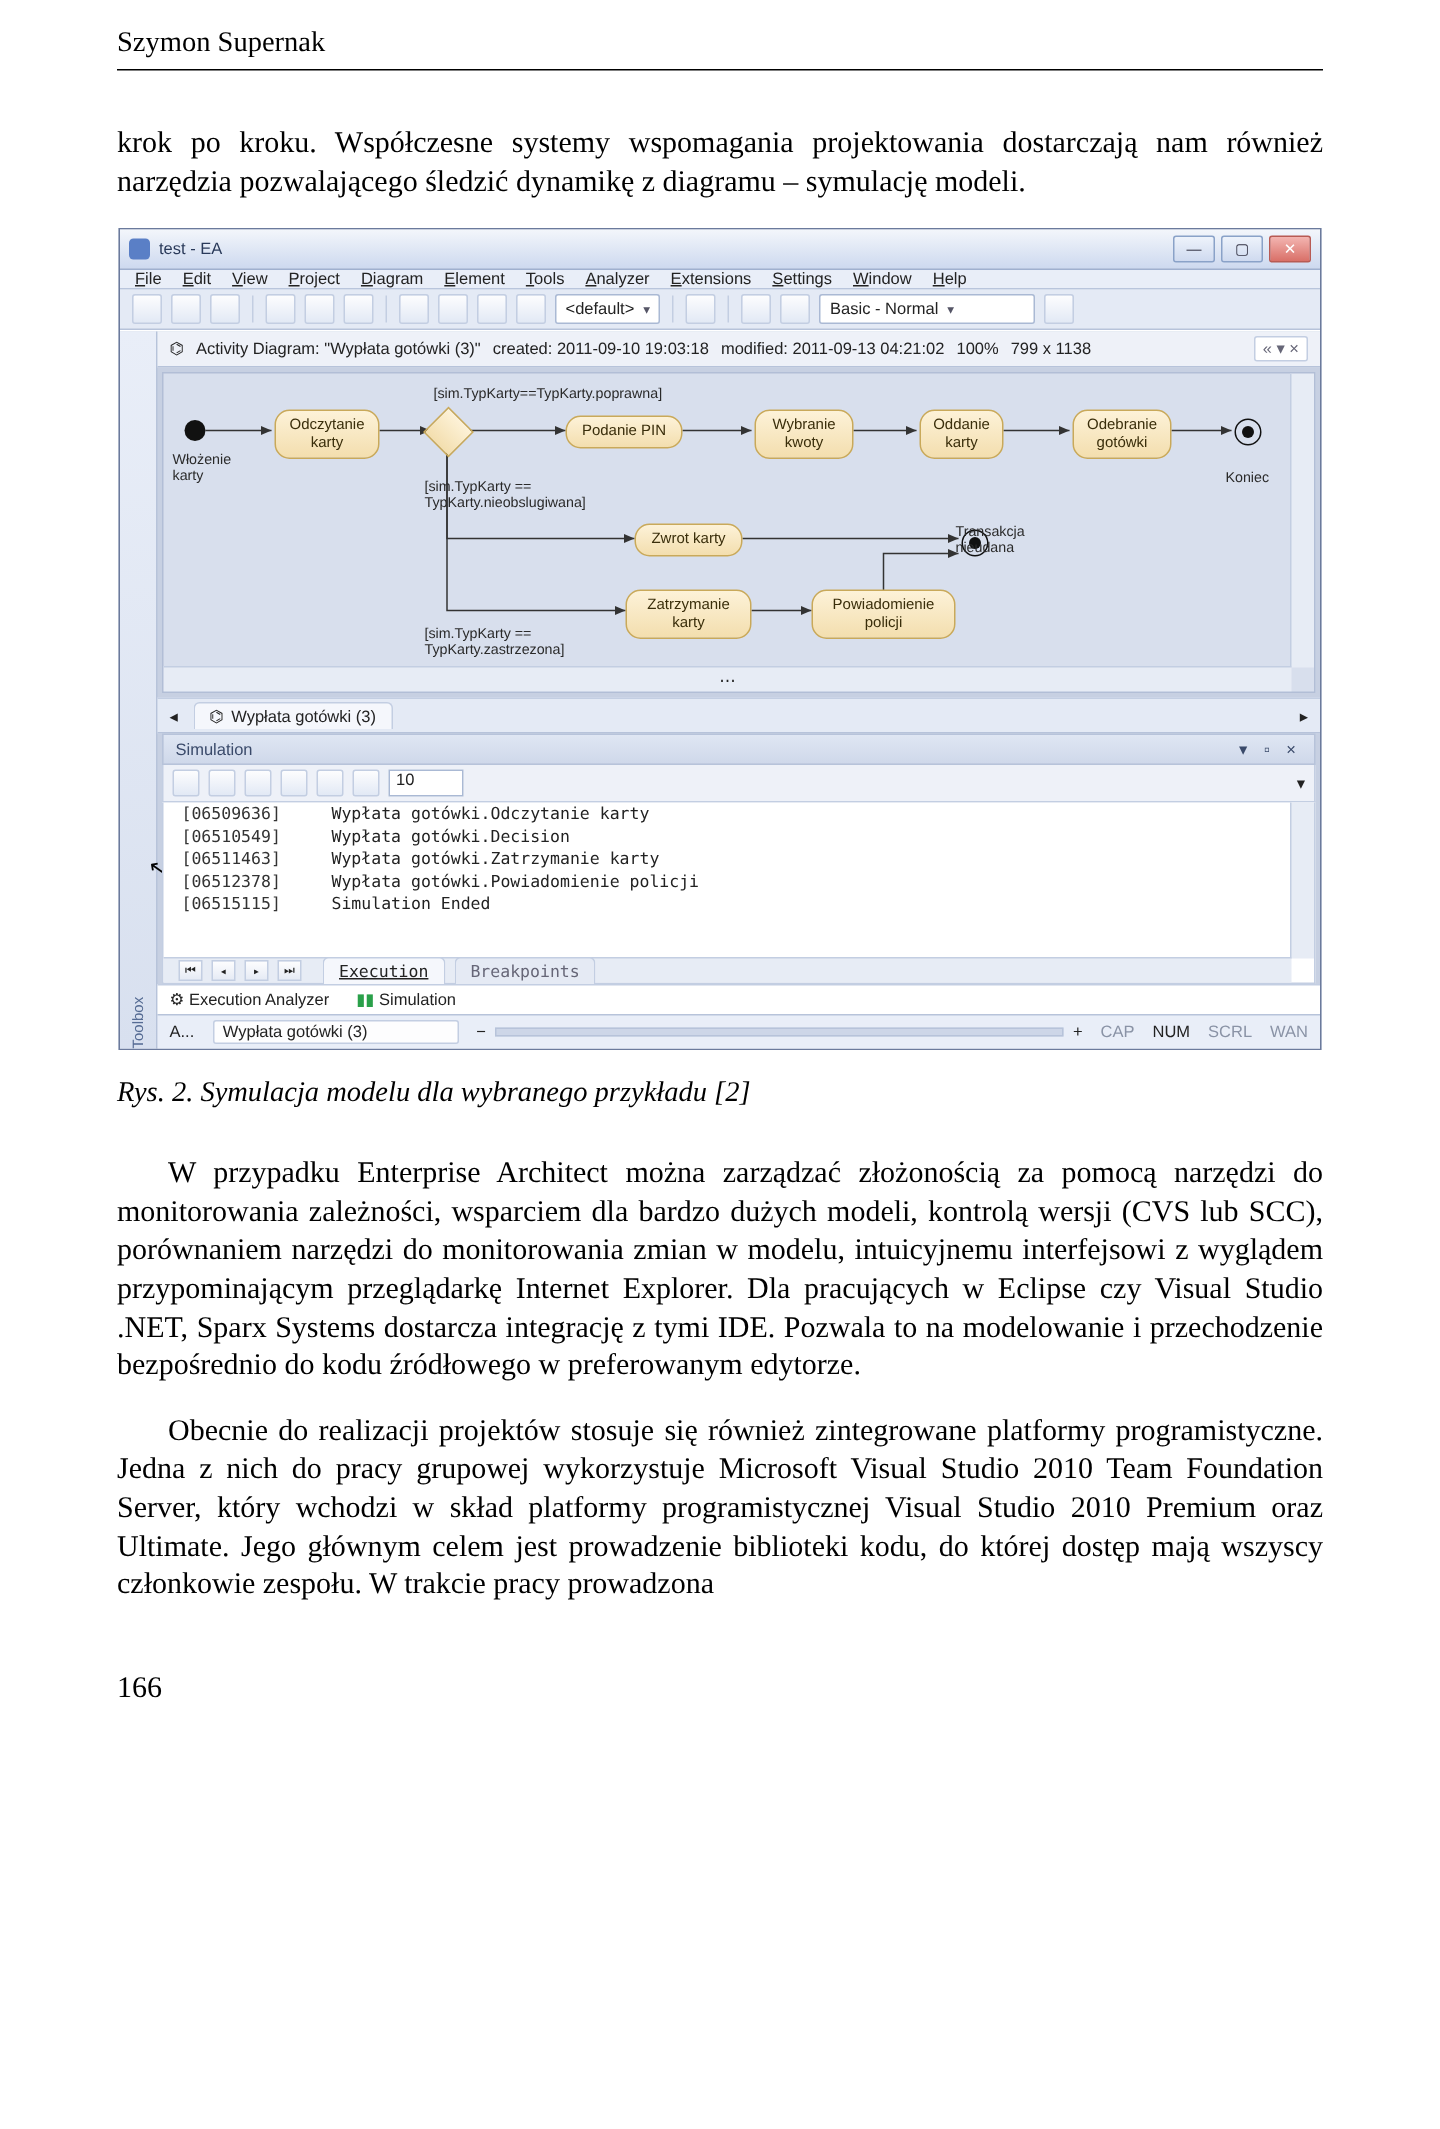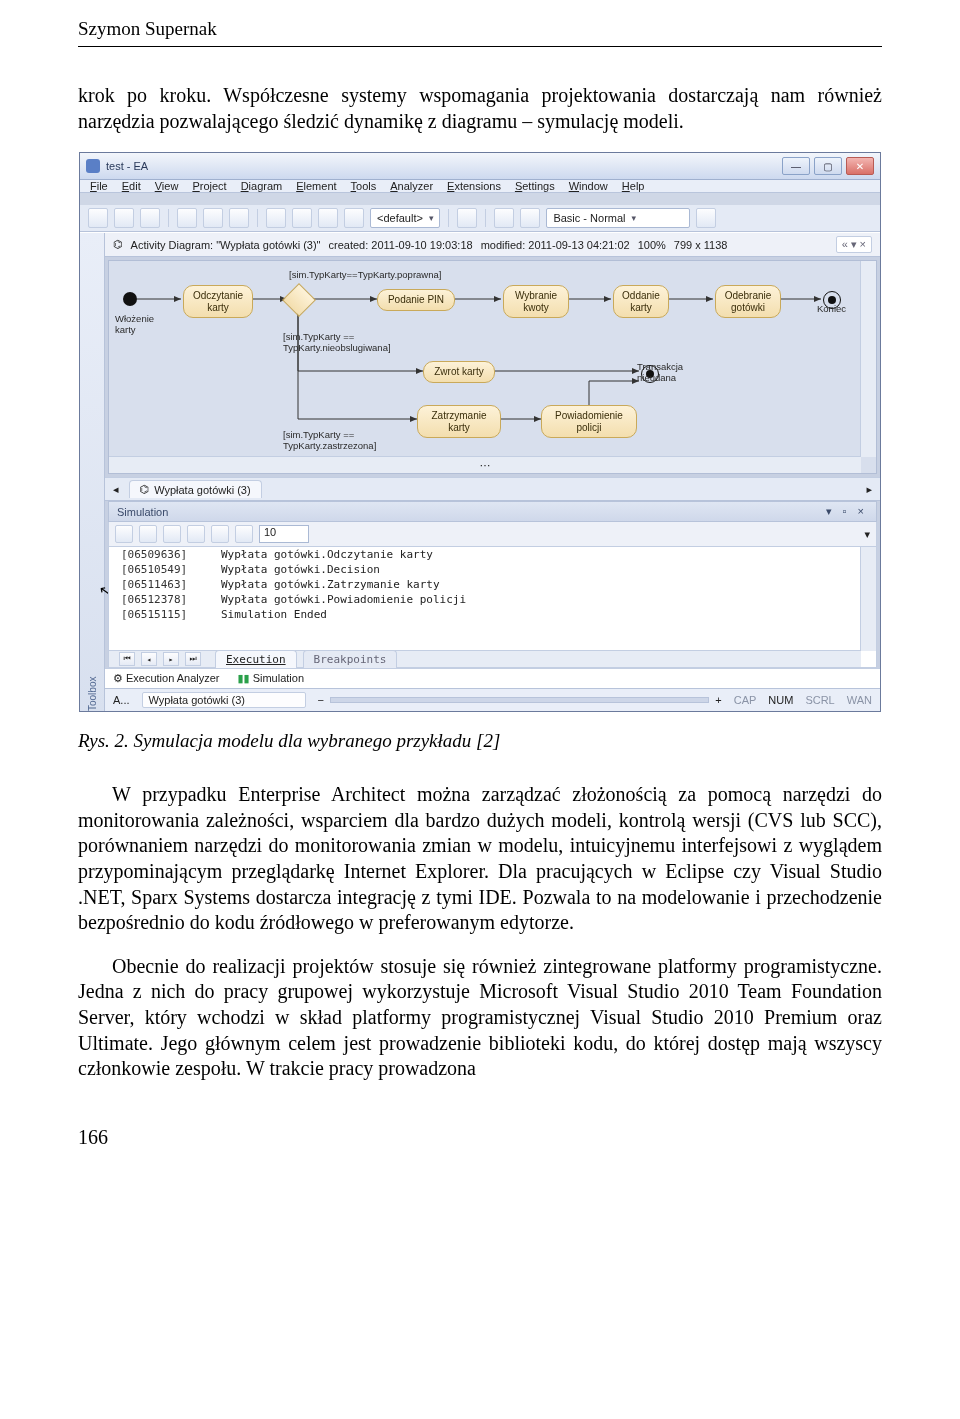--- a/index.html
+++ b/index.html
@@ -79,21 +79,20 @@
     border-bottom: 1px solid #b9c5dc;
   }
   .menubar span { cursor: default; }
   .menubar span::first-letter { text-decoration: underline; }
   .toolbar {
     display: flex; align-items: center;
     padding: 3px 8px;
     gap: 6px;
     background: #e4eaf5;
     border-bottom: 1px solid #b7c3da;
-    margin-top: 12px;
   }
   .tbtn {
     width: 18px; height: 18px; border: 1px solid #c3cee2;
     background: linear-gradient(#fdfdfe,#e2e9f5);
     border-radius: 2px;
   }
   .tsep { width:1px; height:18px; background:#c3cee2; margin:0 2px; }
   .combo {
     height: 18px; border:1px solid #aab9d4; background:#fff;
     display:flex; align-items:center; padding:0 6px; gap:6px;
@@ -376,21 +375,21 @@
 
           <div class="node" style="left:268px; top:28px; width:78px;">Podanie PIN</div>
           <div class="node" style="left:394px; top:24px; width:66px;">Wybranie
 kwoty</div>
           <div class="node" style="left:504px; top:24px; width:56px;">Oddanie
 karty</div>
           <div class="node" style="left:606px; top:24px; width:66px;">Odebranie
 gotówki</div>
 
           <div class="ring" style="left:714px; top:30px;"></div>
-          <div class="lbl" style="left:708px; top:42px;">Koniec</div>
+          <div class="lbl" style="left:708px; top:64px;">Koniec</div>
 
           <div class="lbl" style="left:174px; top:70px; white-space:pre;">[sim.TypKarty ==
 TypKarty.nieobslugiwana]</div>
 
           <div class="node" style="left:314px; top:100px; width:72px;">Zwrot karty</div>
 
           <div class="ring" style="left:532px; top:104px;"></div>
           <div class="lbl" style="left:528px; top:100px; white-space:pre;">Transakcja
 nieudana</div>
 

